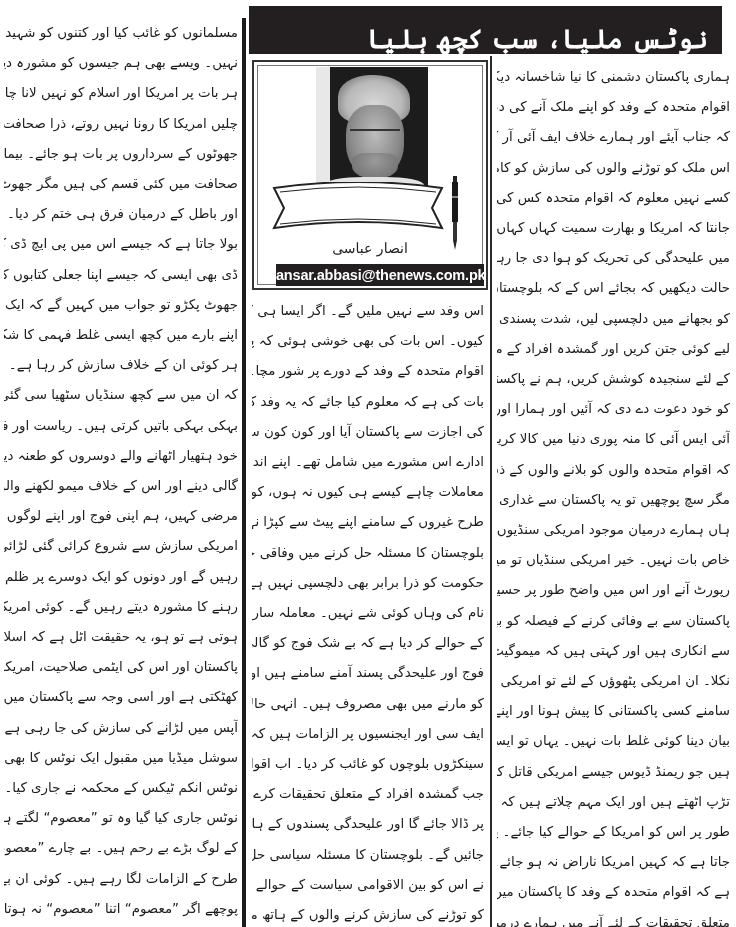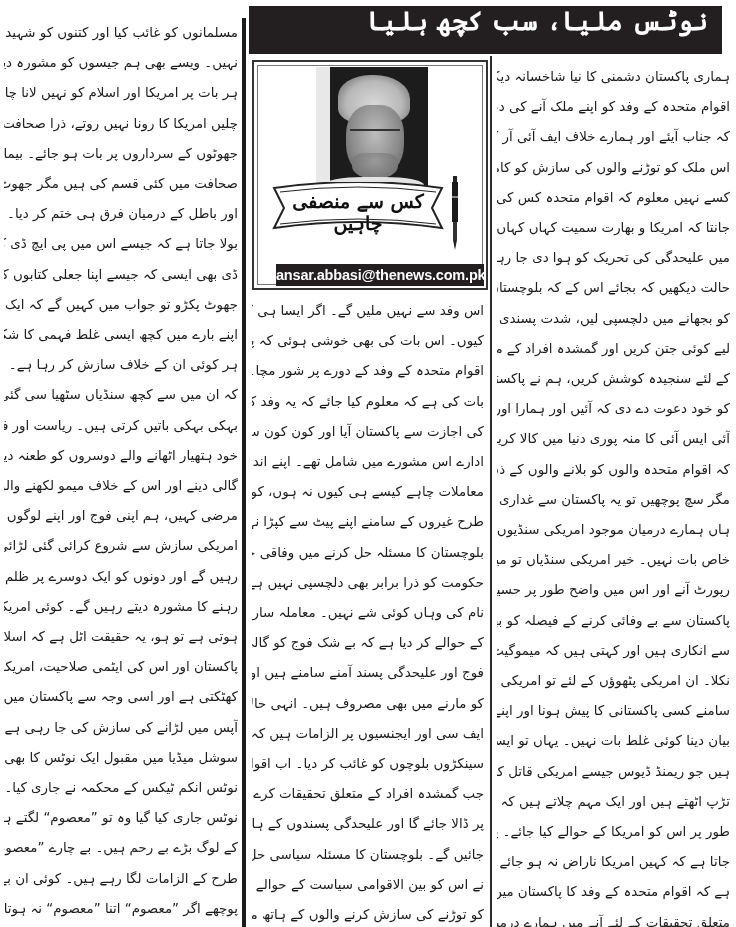--- a/index.html
+++ b/index.html
@@ -15,21 +15,21 @@
 
   #col-left  { left: 4px;   top: 18px;  width: 234px; }
   #col-mid   { left: 252px; top: 296px; width: 232px; }
   #col-right { left: 497px; top: 62px;  width: 233px; }
 
   .rule-thick { position: absolute; left: 242px; top: 18px; width: 4px; height: 909px; background: #1b1b1b; }
   .rule-thin  { position: absolute; left: 490px; top: 56px; width: 2px; height: 871px; background: #2a2a2a; }
 
   .headline { position: absolute; left: 249px; top: 6px; width: 473px; height: 48px;
               background: #231f20; color: #ffffff; direction: rtl;
-              display: flex; align-items: flex-start; justify-content: flex-start;
+              display: flex; align-items: flex-end; justify-content: flex-start;
               padding-right: 14px; box-sizing: border-box;
               font-family: "DejaVu Serif", serif; font-size: 26px; font-weight: bold; }
 
   .author-box { position: absolute; left: 252px; top: 60px; width: 236px; height: 230px;
                 border: 2px solid #333; box-sizing: border-box; background: #fff; }
   .author-box .inner { position: absolute; inset: 3px; border: 1px solid #777; }
   .photo { position: absolute; left: 62px; top: 5px; width: 112px; height: 128px;
            background: #1c1c1c; overflow: hidden; }
   .photo .bg-left { position: absolute; left: 0; top: 0; width: 14px; height: 100%; background: #e8e8e8; }
   .photo .hair { position: absolute; left: 22px; top: 8px; width: 72px; height: 48px;
@@ -83,31 +83,31 @@
       <div class="beard"></div>
       <div class="shirt"></div>
     </div>
 
     <div class="banner">
       <svg width="172" height="52" viewBox="0 0 172 52">
         <path d="M2 6 Q86 -6 170 6 L160 26 L170 46 Q86 34 2 46 L12 26 Z" fill="#fff" stroke="#222" stroke-width="2"></path>
         <path d="M8 10 Q86 0 164 10" fill="none" stroke="#222" stroke-width="1"></path>
         <path d="M8 42 Q86 32 164 42" fill="none" stroke="#222" stroke-width="1"></path>
       </svg>
-      <div class="slogan">کس سے منصفی چاہیں</div>
     </div>
 
     <svg class="pen" viewBox="0 0 10 74">
       <rect x="3" y="0" width="4" height="6" fill="#222"></rect>
       <rect x="2" y="6" width="6" height="40" fill="#1a1a1a"></rect>
       <rect x="2" y="20" width="6" height="2" fill="#888"></rect>
       <rect x="3" y="46" width="4" height="18" fill="#333"></rect>
       <polygon points="3,64 7,64 5,74" fill="#222"></polygon>
     </svg>
 
+    <div class="author-name">انصار عباسی</div>
     <div class="email-bar">ansar.abbasi@thenews.com.pk</div>
   </div>
 
   <div class="col" id="col-left">
       <span class="line">مسلمانوں کو غائب کیا اور کتنوں کو شہید کیا مگر شاید یہ ممکن</span>
       <span class="line">نہیں۔ ویسے بھی ہم جیسوں کو مشورہ دیا جا رہا ہے کہ ہمیں</span>
       <span class="line">ہر بات پر امریکا اور اسلام کو نہیں لانا چاہیے۔</span>
       <span class="line">چلیں امریکا کا رونا نہیں روتے، ذرا صحافت میں</span>
       <span class="line">جھوٹوں کے سرداروں پر بات ہو جائے۔ بیماریاں ہماری</span>
       <span class="line">صحافت میں کئی قسم کی ہیں مگر جھوٹ کی سنڈیوں نے تو حق</span>

